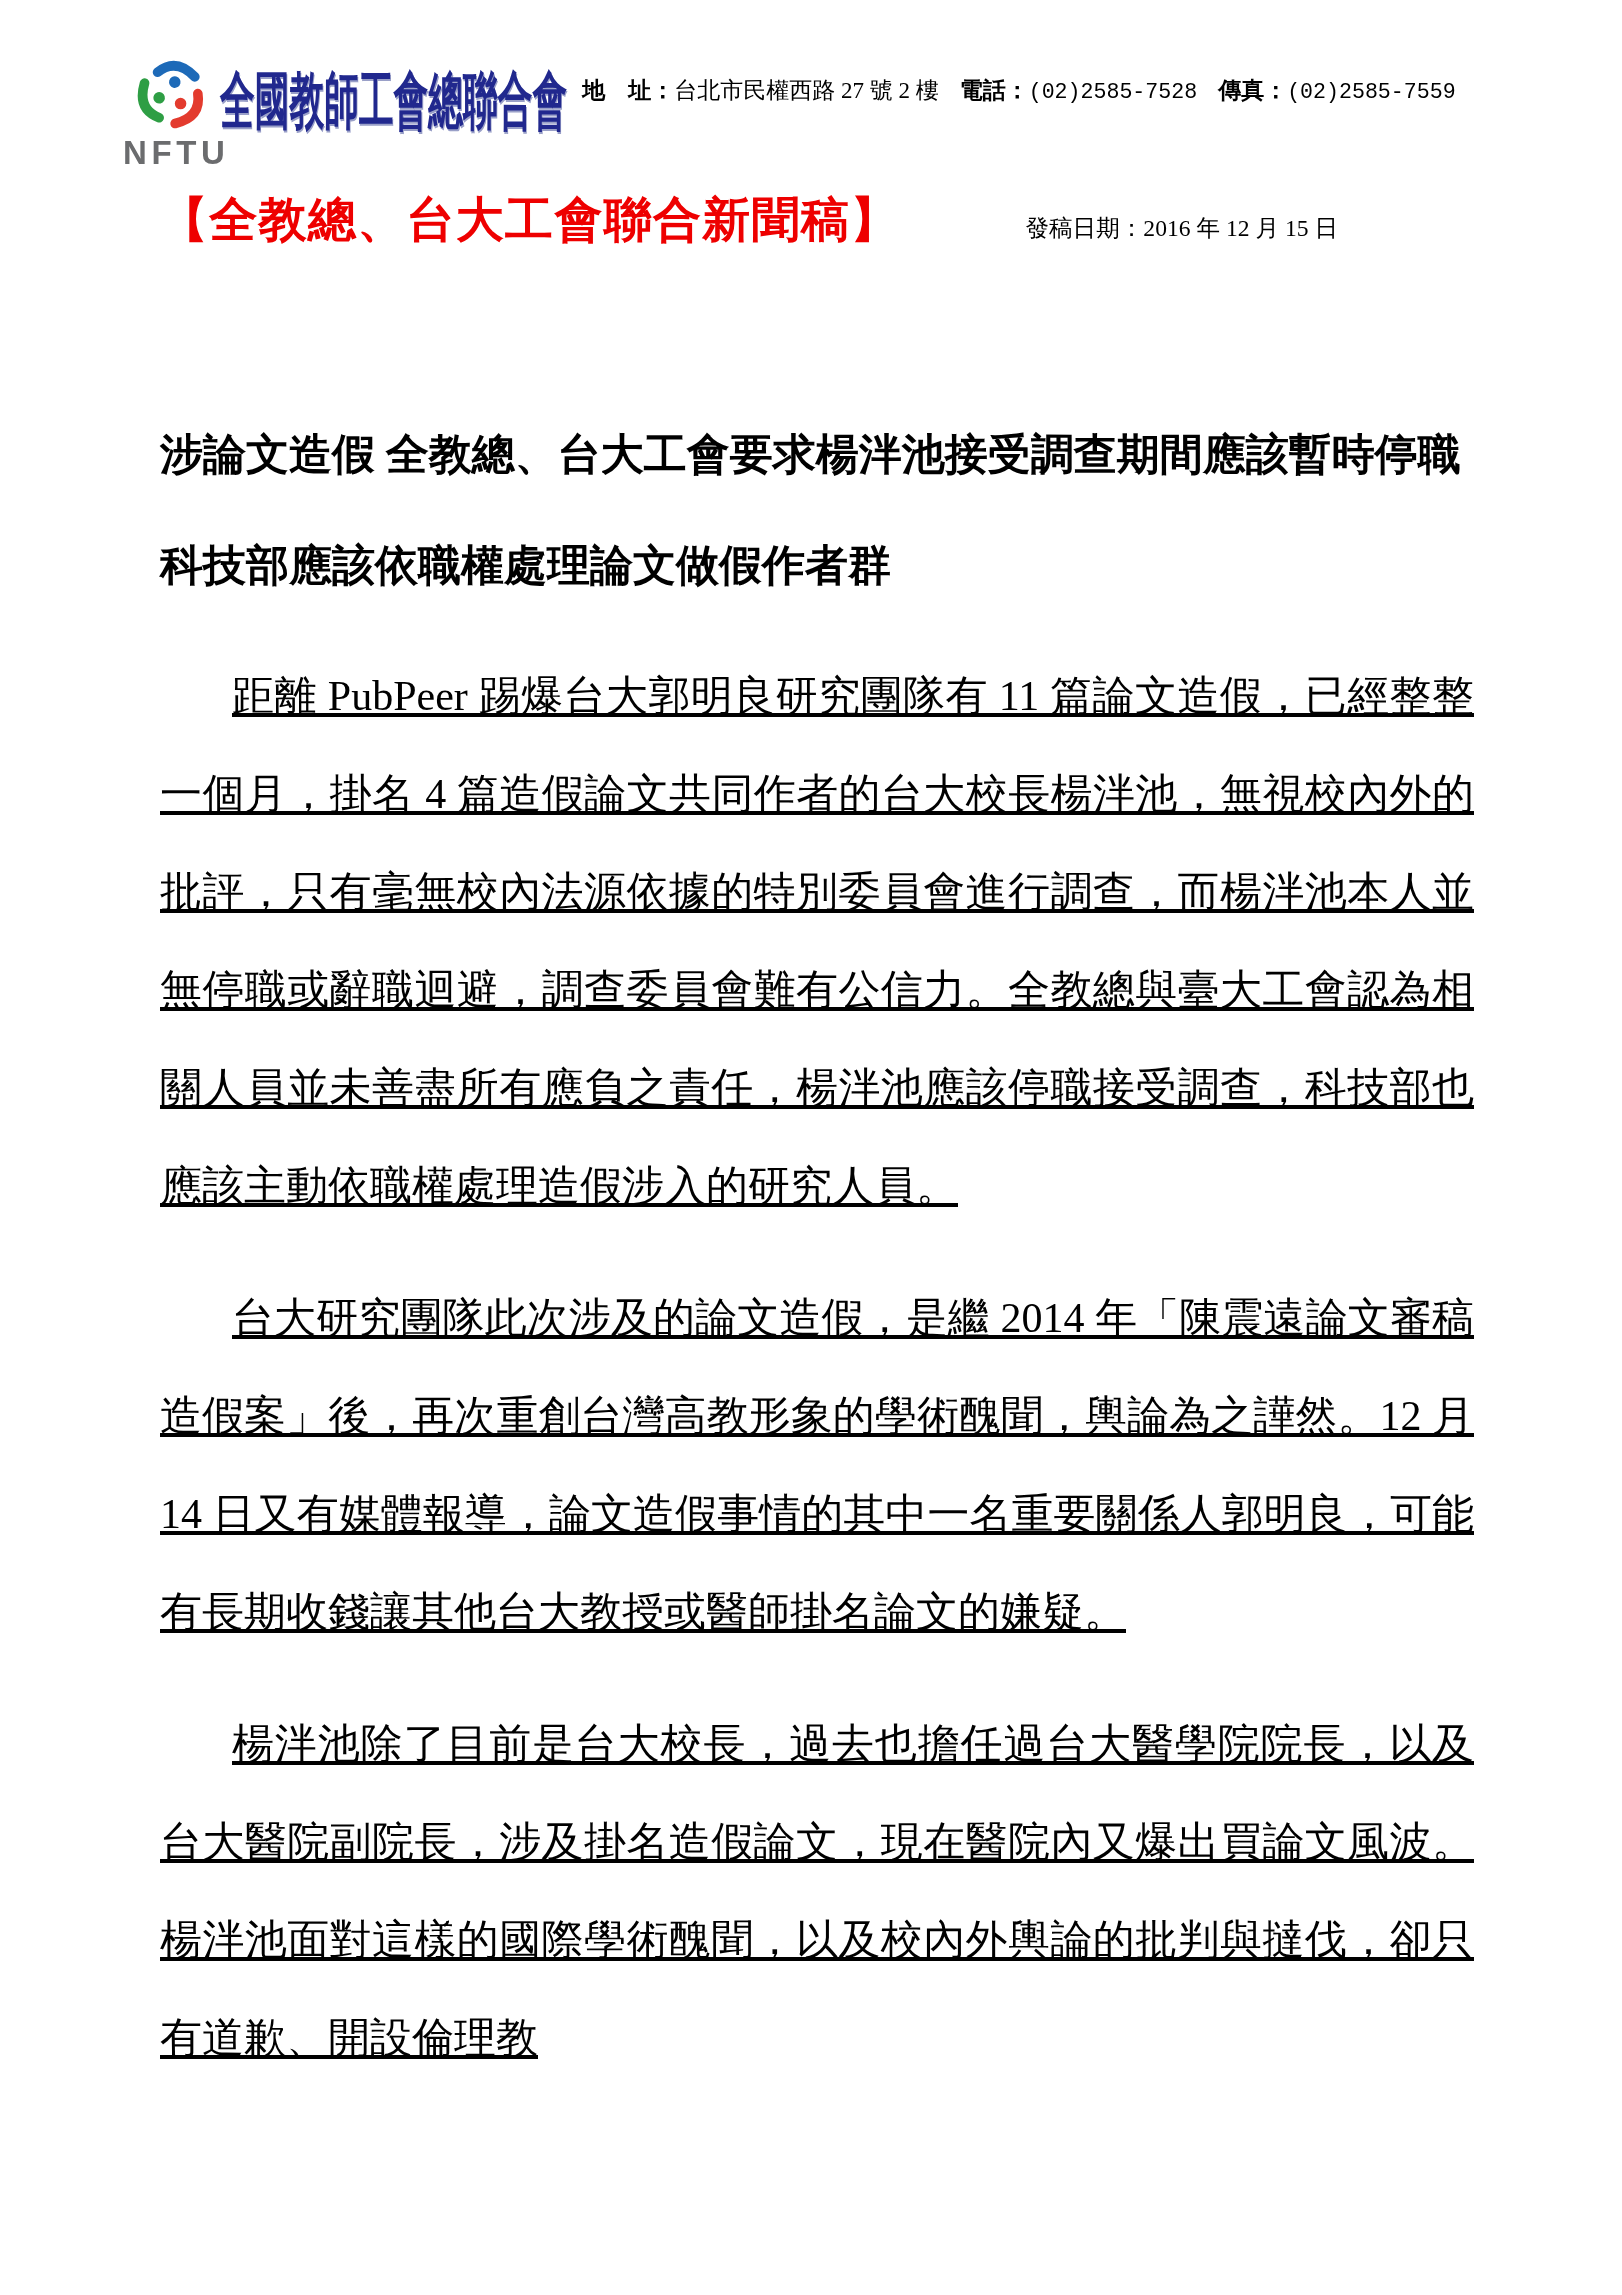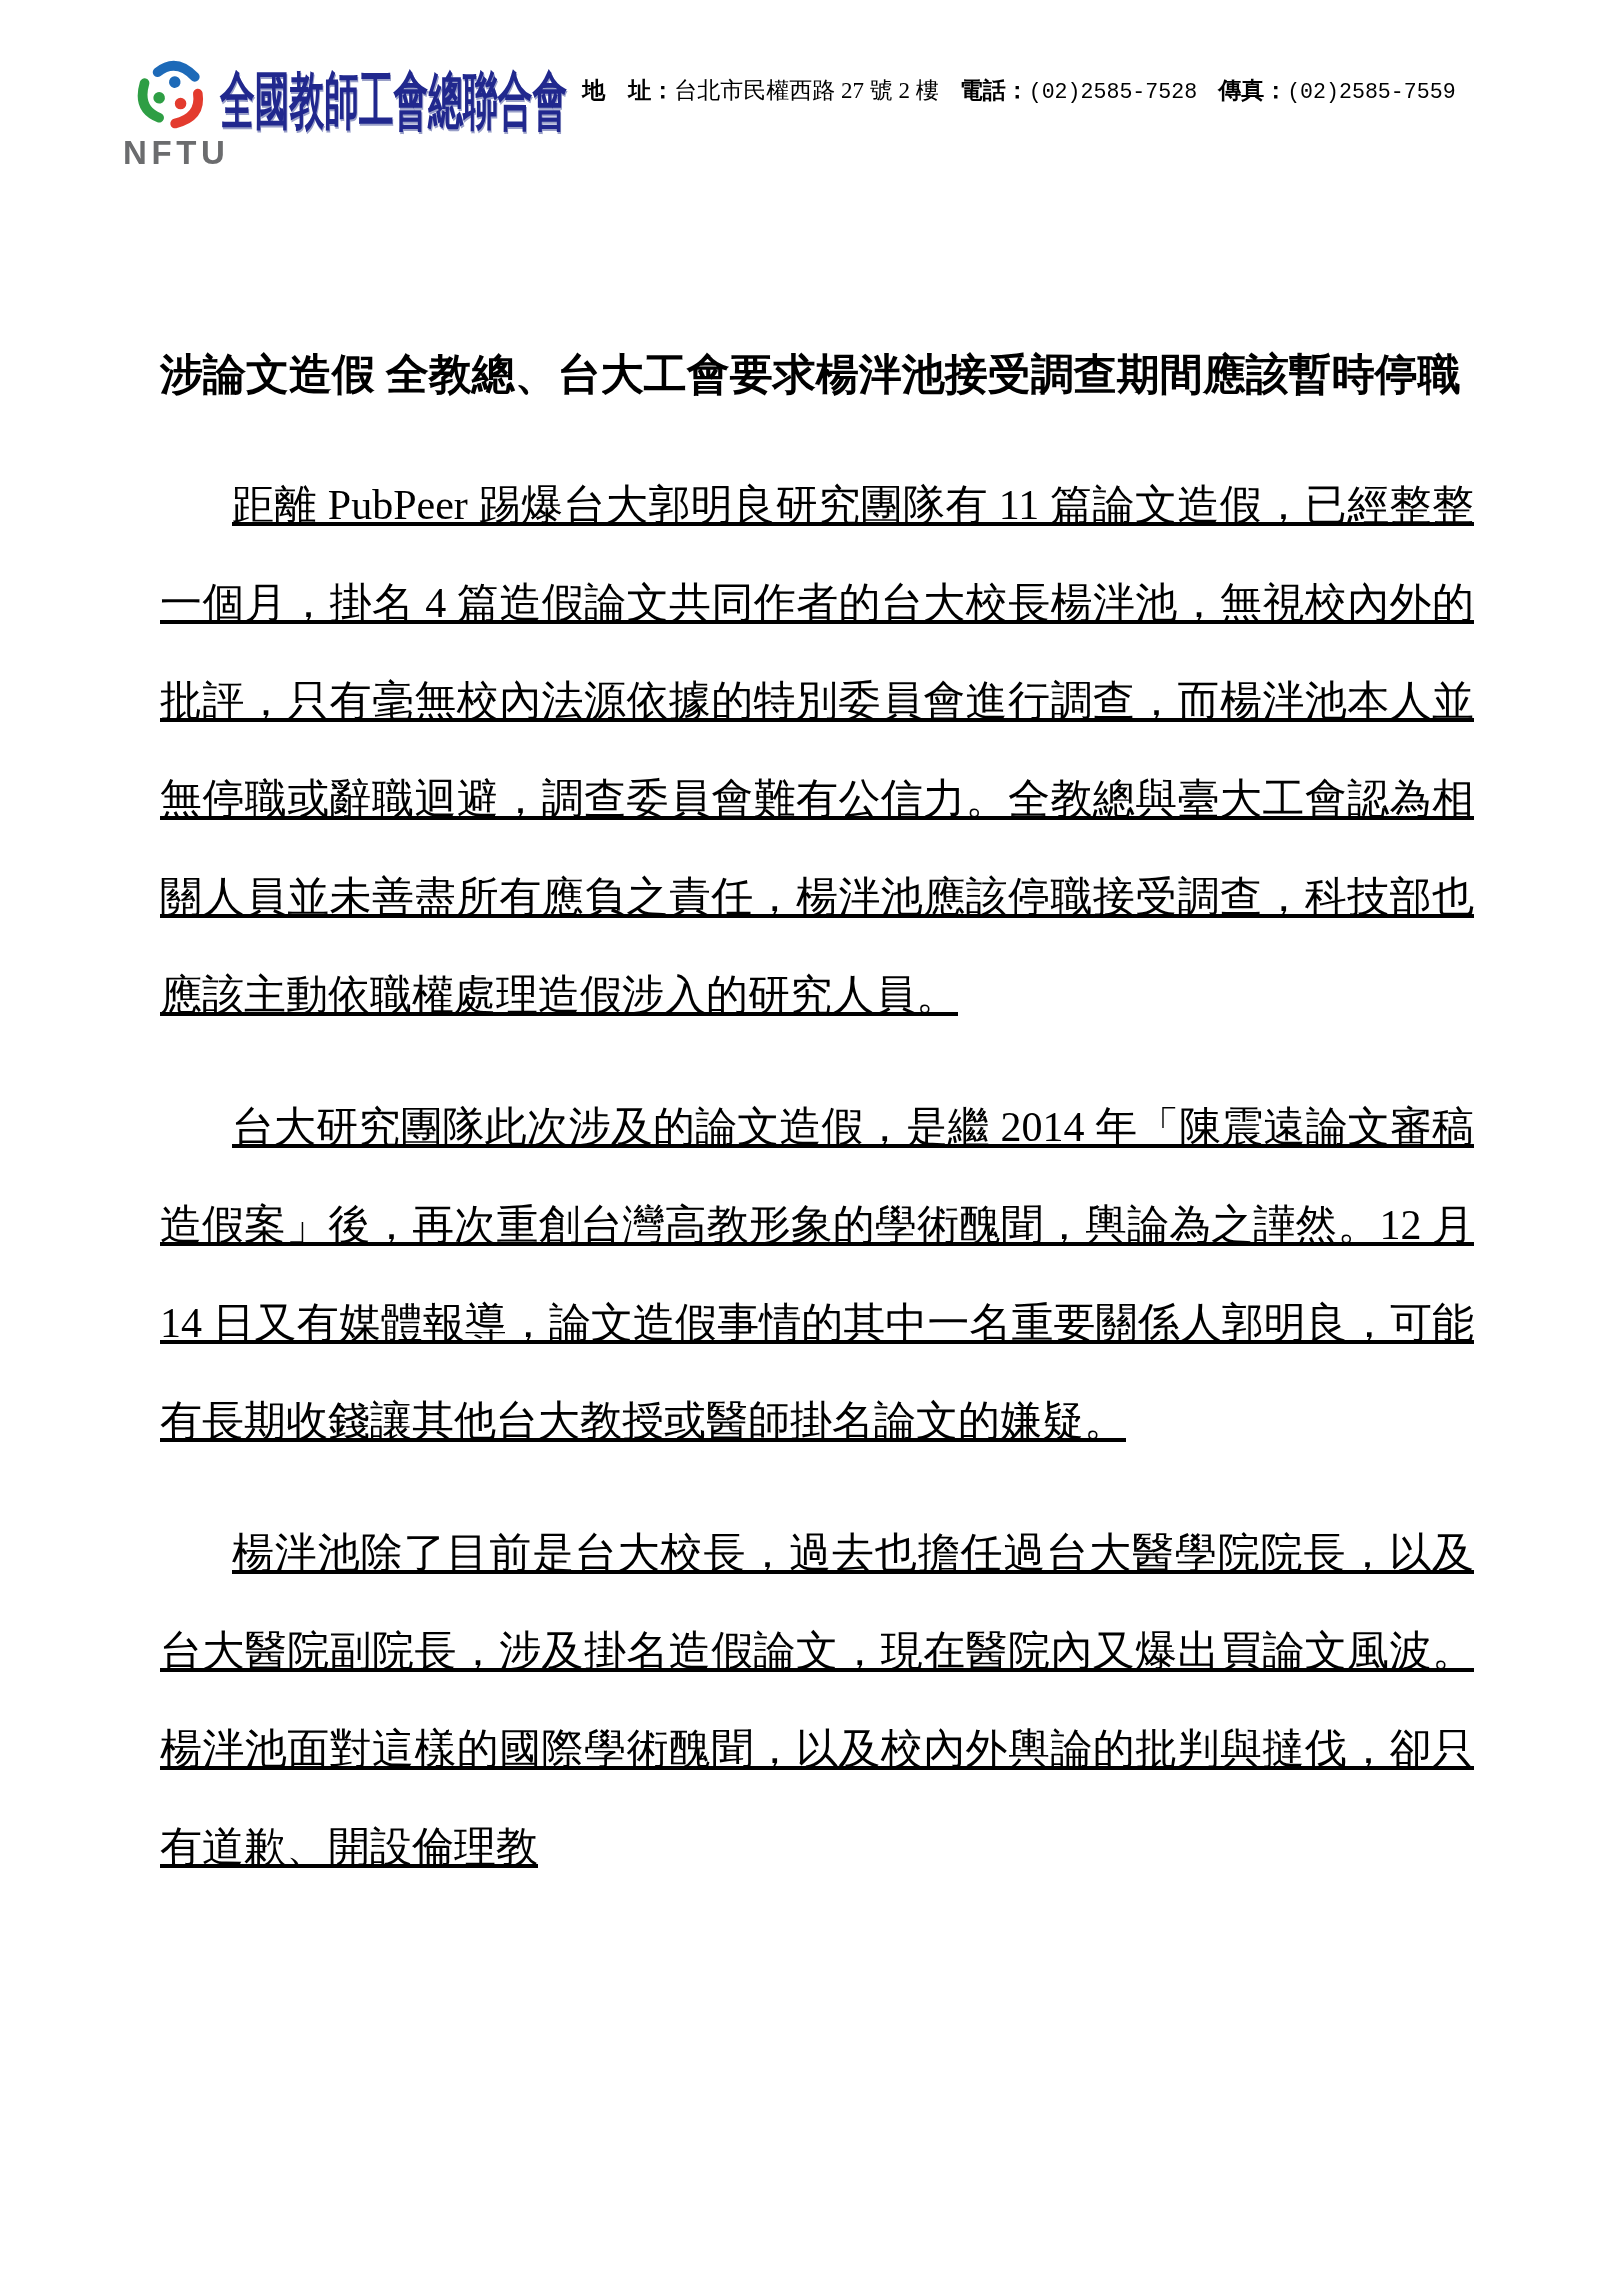--- a/index.html
+++ b/index.html
@@ -90,24 +90,31 @@
       <div class="logo-name">全國教師工會總聯合會</div>
     </div>
 
     <div class="contact-block">
       <div class="contact-line">
         <span class="lbl">地　址：</span><span>台北市民權西路 27 號 2 樓</span><span class="gap"></span><span class="lbl">電話：</span><span class="latin">(02)2585-7528</span><span class="gap"></span><span class="lbl">傳真：</span><span class="latin">(02)2585-7559</span>
       </div>
     </div>
   </header>
 
+  <div class="banner-row">
+    <h1 class="press-title">【全教總、台大工會聯合新聞稿】</h1>
+    <div class="date-line">
+      <span>發稿日期：</span><span>2016 年 12 月 15 日</span>
+    </div>
+  </div>
 
   <main class="article">
     <h2 class="headline">
       <span class="hl-line">涉論文造假 全教總、台大工會要求楊泮池接受調查期間應該暫時停職</span>
+      <span class="hl-line">科技部應該依職權處理論文做假作者群</span>
     </h2>
     <div class="article-body">
       <p class="body-para">距離 PubPeer 踢爆台大郭明良研究團隊有 11 篇論文造假，已經整整一個月，掛名 4 篇造假論文共同作者的台大校長楊泮池，無視校內外的批評，只有毫無校內法源依據的特別委員會進行調查，而楊泮池本人並無停職或辭職迴避，調查委員會難有公信力。全教總與臺大工會認為相關人員並未善盡所有應負之責任，楊泮池應該停職接受調查，科技部也應該主動依職權處理造假涉入的研究人員。</p>
       <p class="body-para">台大研究團隊此次涉及的論文造假，是繼 2014 年「陳震遠論文審稿造假案」後，再次重創台灣高教形象的學術醜聞，輿論為之譁然。12 月 14 日又有媒體報導，論文造假事情的其中一名重要關係人郭明良，可能有長期收錢讓其他台大教授或醫師掛名論文的嫌疑。</p>
       <p class="body-para">楊泮池除了目前是台大校長，過去也擔任過台大醫學院院長，以及台大醫院副院長，涉及掛名造假論文，現在醫院內又爆出買論文風波。楊泮池面對這樣的國際學術醜聞，以及校內外輿論的批判與撻伐，卻只有道歉、開設倫理教</p>
     </div>
   </main>
 
 </div>
 

